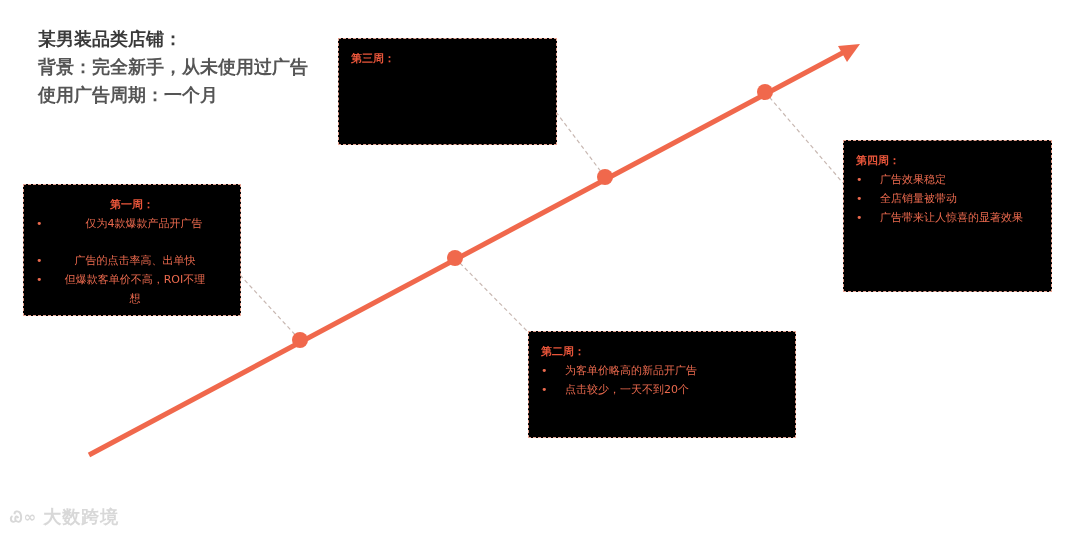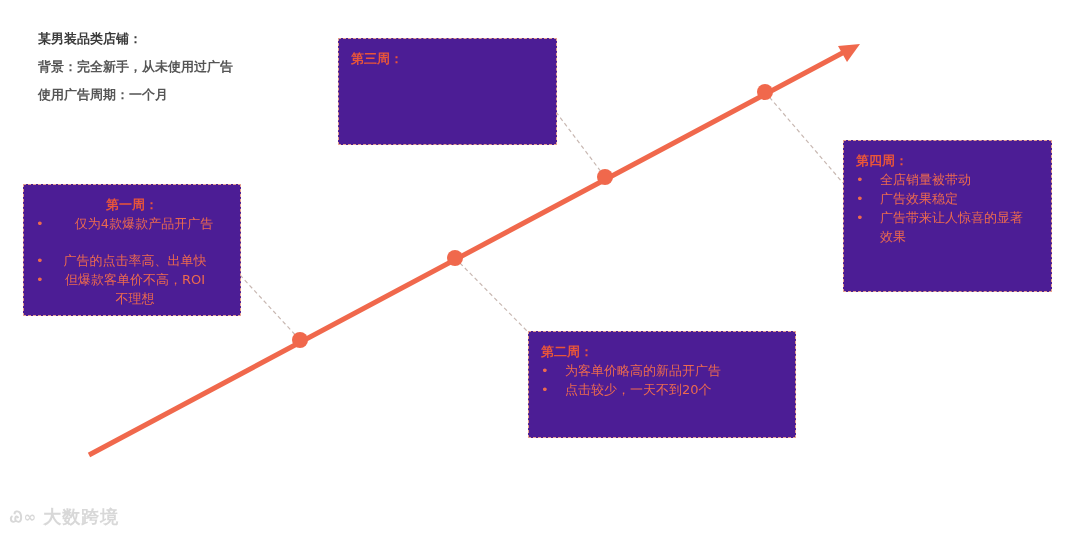--- a/index.html
+++ b/index.html
@@ -1,24 +1,24 @@
 <!DOCTYPE html>
 <html><head>
   <meta charset="utf-8">
   <style>
     html, body { margin: 0; padding: 0; background: #ffffff; }
     body { width: 1080px; height: 541px; position: relative; overflow: hidden;
            font-family: "DejaVu Sans", "Liberation Sans", sans-serif; }
-    .intro { position: absolute; left: 38px; top: 25px; color: #595959; font-size: 13px; line-height: 28px; }
+    .intro { position: absolute; left: 38px; top: 25px; color: #595959; font-size: 18px; line-height: 28px; }
     .intro .l1 { font-weight: bold; color: #3a3a3a; }
     .intro .l2, .intro .l3 { font-weight: bold; color: #555; }
     svg.canvas { position: absolute; left: 0; top: 0; }
-    .box { position: absolute; border: 1px dashed #e4a291; background: #4c1d95;
+    .box { position: absolute; border: 1px dashed #e4a291; background: #000000;
            box-sizing: border-box; padding: 10px 12px 8px 12px; color: #ec6a4e;
-           font-size: 13px; line-height: 19px; }
+           font-size: 11px; line-height: 19px; }
     .box .title { font-weight: bold; color: #e8553a; }
     .box ul { list-style: none; margin: 0; padding: 0; }
     .box li { position: relative; padding-left: 24px; }
     .box li::before { content: "•"; position: absolute; left: 0; top: 0; color: #ec6a4e; }
     .watermark { position: absolute; left: 10px; top: 505px; color: #d8d8d8; font-size: 18px;
                  font-weight: bold; letter-spacing: 1px; display: flex; align-items: center; gap: 6px; }
     .watermark .logo { font-size: 15px; }
   </style>
 </head>
 <body>
@@ -64,22 +64,22 @@
   </ul>
 </div>
 
 <div class="box" style="left:338px; top:38px; width:219px; height:107px;">
   <div class="title">第三周：</div>
 </div>
 
 <div class="box" style="left:843px; top:140px; width:209px; height:152px;">
   <div class="title">第四周：</div>
   <ul>
+    <li>广告效果稳定</li>
     <li>全店销量被带动</li>
-    <li>广告效果稳定</li>
     <li style="width:150px;">广告带来让人惊喜的显著效果</li>
   </ul>
 </div>
 
 <div class="watermark">
   <span class="logo">Ꮚ∞</span>
   <span>大数跨境</span>
 </div>
 
 </body></html>

